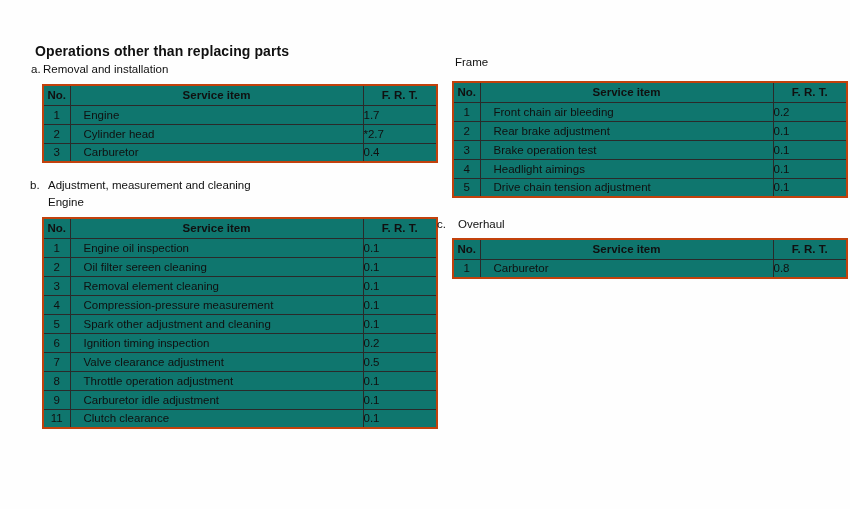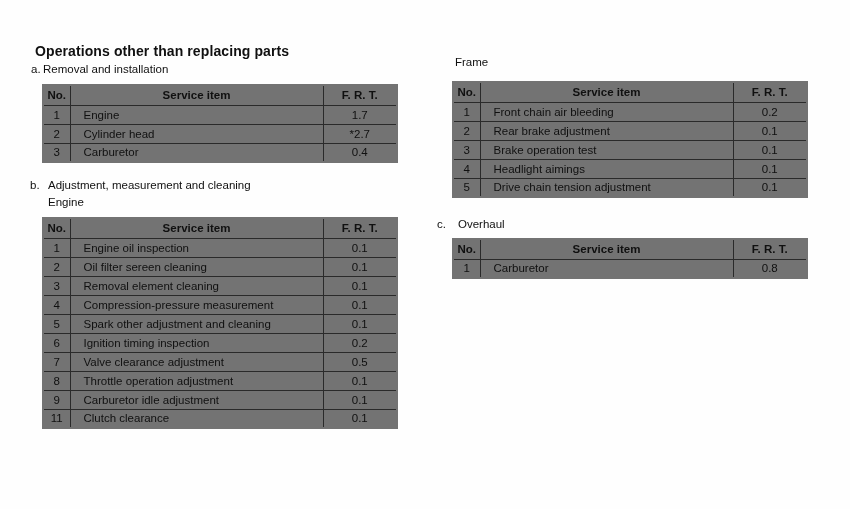--- a/index.html
+++ b/index.html
@@ -42,38 +42,38 @@
   .label-b .prefix { min-width: 18px; }
   .label-engine { left: 48px; top: 196px; position: absolute; font-size: 11.5px; white-space: nowrap; }
   .label-frame { left: 455px; top: 56px; position: absolute; font-size: 11.5px; white-space: nowrap; }
   .label-c { left: 437px; top: 218px; }
   .label-c .prefix { min-width: 21px; }
 
   table.svc {
     position: absolute;
     border-collapse: collapse;
     table-layout: fixed;
-    width: 356px;
-    border: 2px solid #737373;
-    background: #737373;
+    width: 396px;
+    border: 2px solid #c2410c;
+    background: #0f766e;
   }
   table.svc th, table.svc td {
     border: 1px solid #2a2a2a;
     font-size: 11.5px;
     vertical-align: middle;
     padding: 0;
     overflow: hidden;
     white-space: nowrap;
   }
   table.svc thead tr { height: 20px; }
   table.svc tbody tr { height: 19px; }
   table.svc th { font-weight: 700; text-align: center; }
   table.svc td.no { text-align: center; }
   table.svc td.item { text-align: left; padding-left: 13px; }
-  table.svc td.frt { text-align: center; }
+  table.svc td.frt { text-align: left; }
   col.c-no  { width: 27px; }
   col.c-frt { width: 74px; }
 
   .tbl-removal  { left: 42px;  top: 84px;  }
   .tbl-engine   { left: 42px;  top: 217px; }
   .tbl-frame    { left: 452px; top: 81px;  }
   .tbl-overhaul { left: 452px; top: 238px; }
 </style>
 </head>
 <body>

